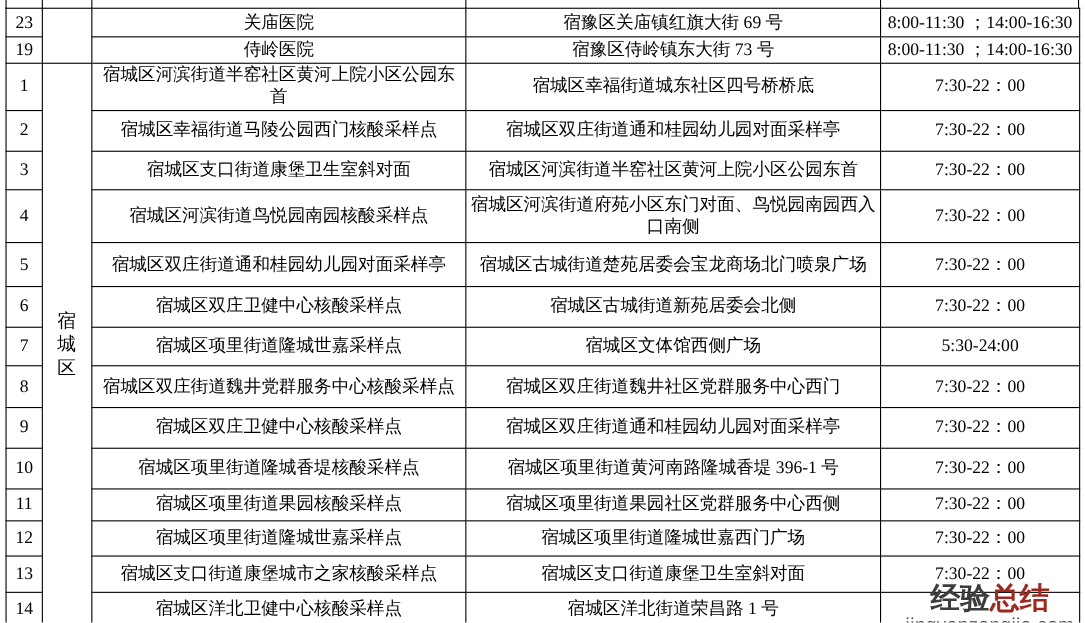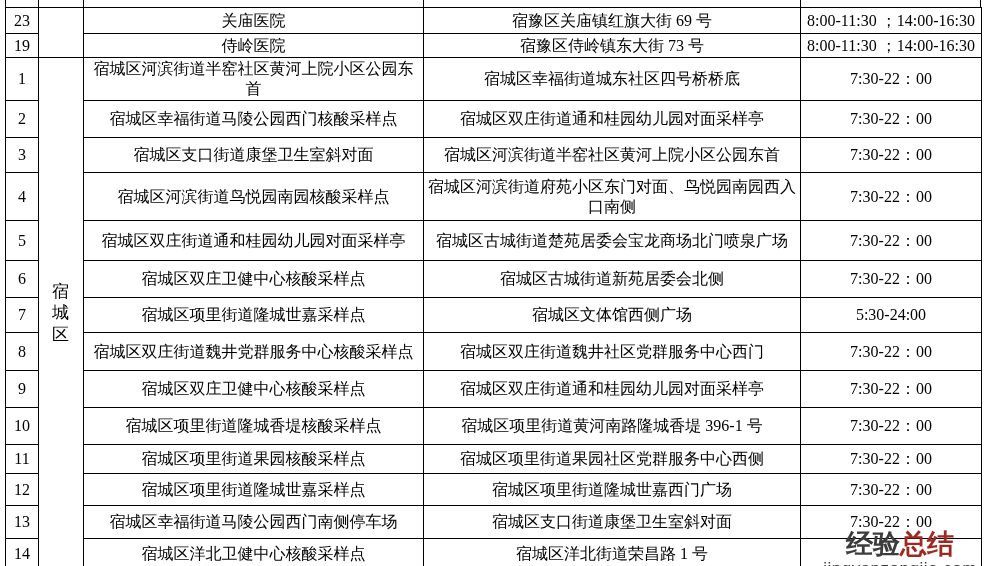--- a/index.html
+++ b/index.html
@@ -141,21 +141,21 @@
         <td class="hours">7:30-22：00</td>
       </tr>
       <tr style="height:32px">
         <td class="num">12</td>
         <td>宿城区项里街道隆城世嘉采样点</td>
         <td>宿城区项里街道隆城世嘉西门广场</td>
         <td class="hours">7:30-22：00</td>
       </tr>
       <tr style="height:33px">
         <td class="num">13</td>
-        <td>宿城区幸福街道马陵公园西门南侧停车场</td>
+        <td>宿城区支口街道康堡城市之家核酸采样点</td>
         <td>宿城区支口街道康堡卫生室斜对面</td>
         <td class="hours">7:30-22：00</td>
       </tr>
       <tr style="height:30px">
         <td class="num">14</td>
         <td>宿城区洋北卫健中心核酸采样点</td>
         <td>宿城区洋北街道荣昌路 1 号</td>
         <td class="hours"></td>
       </tr>
     </tbody>

